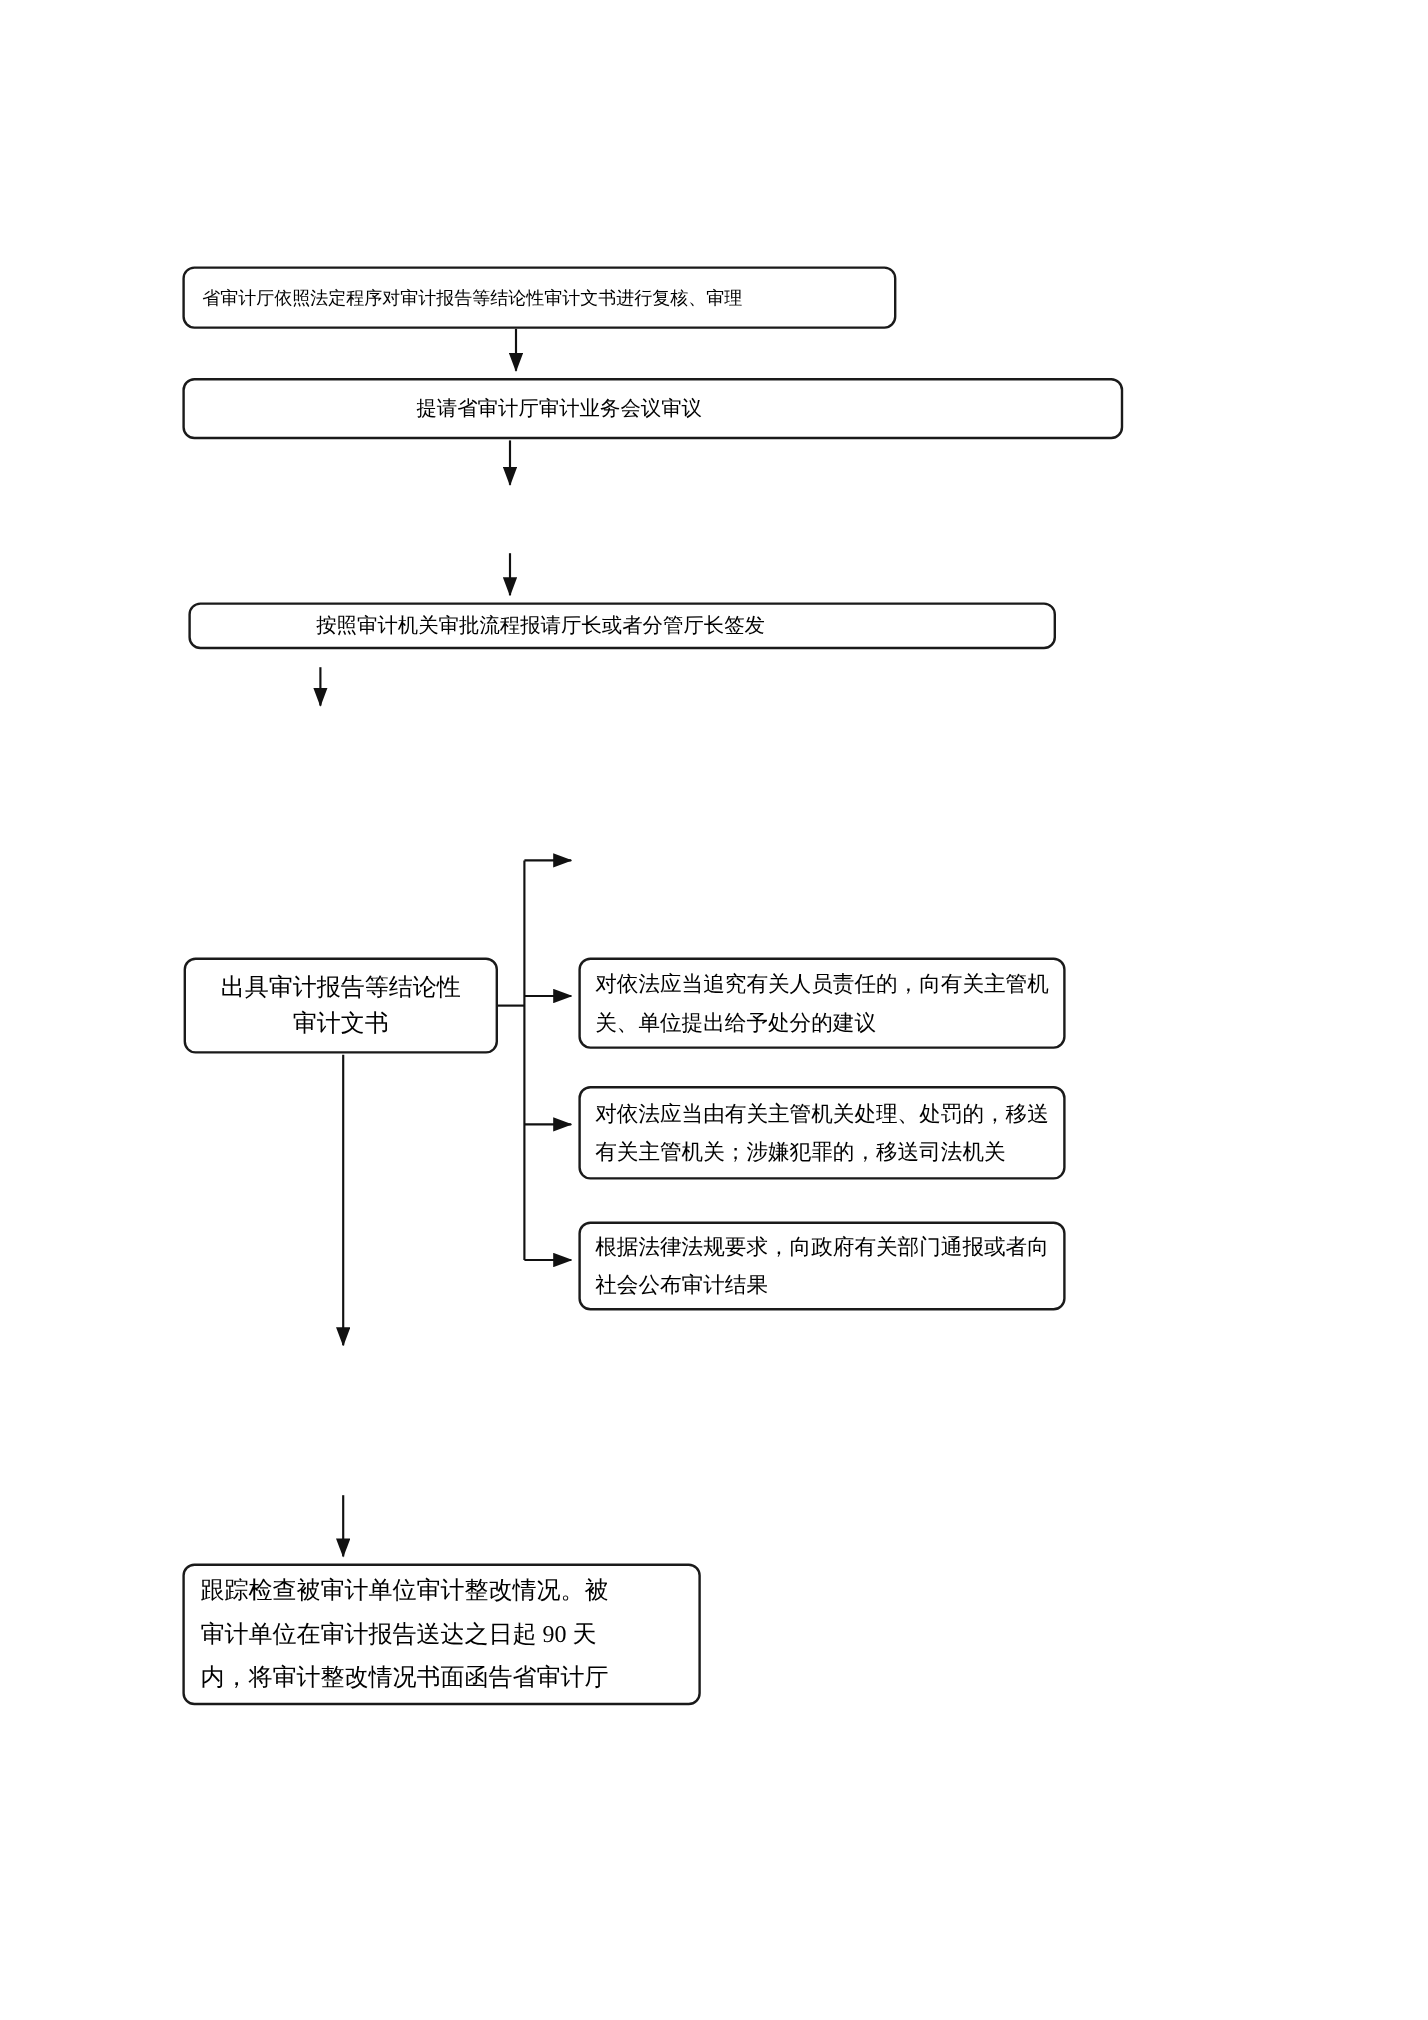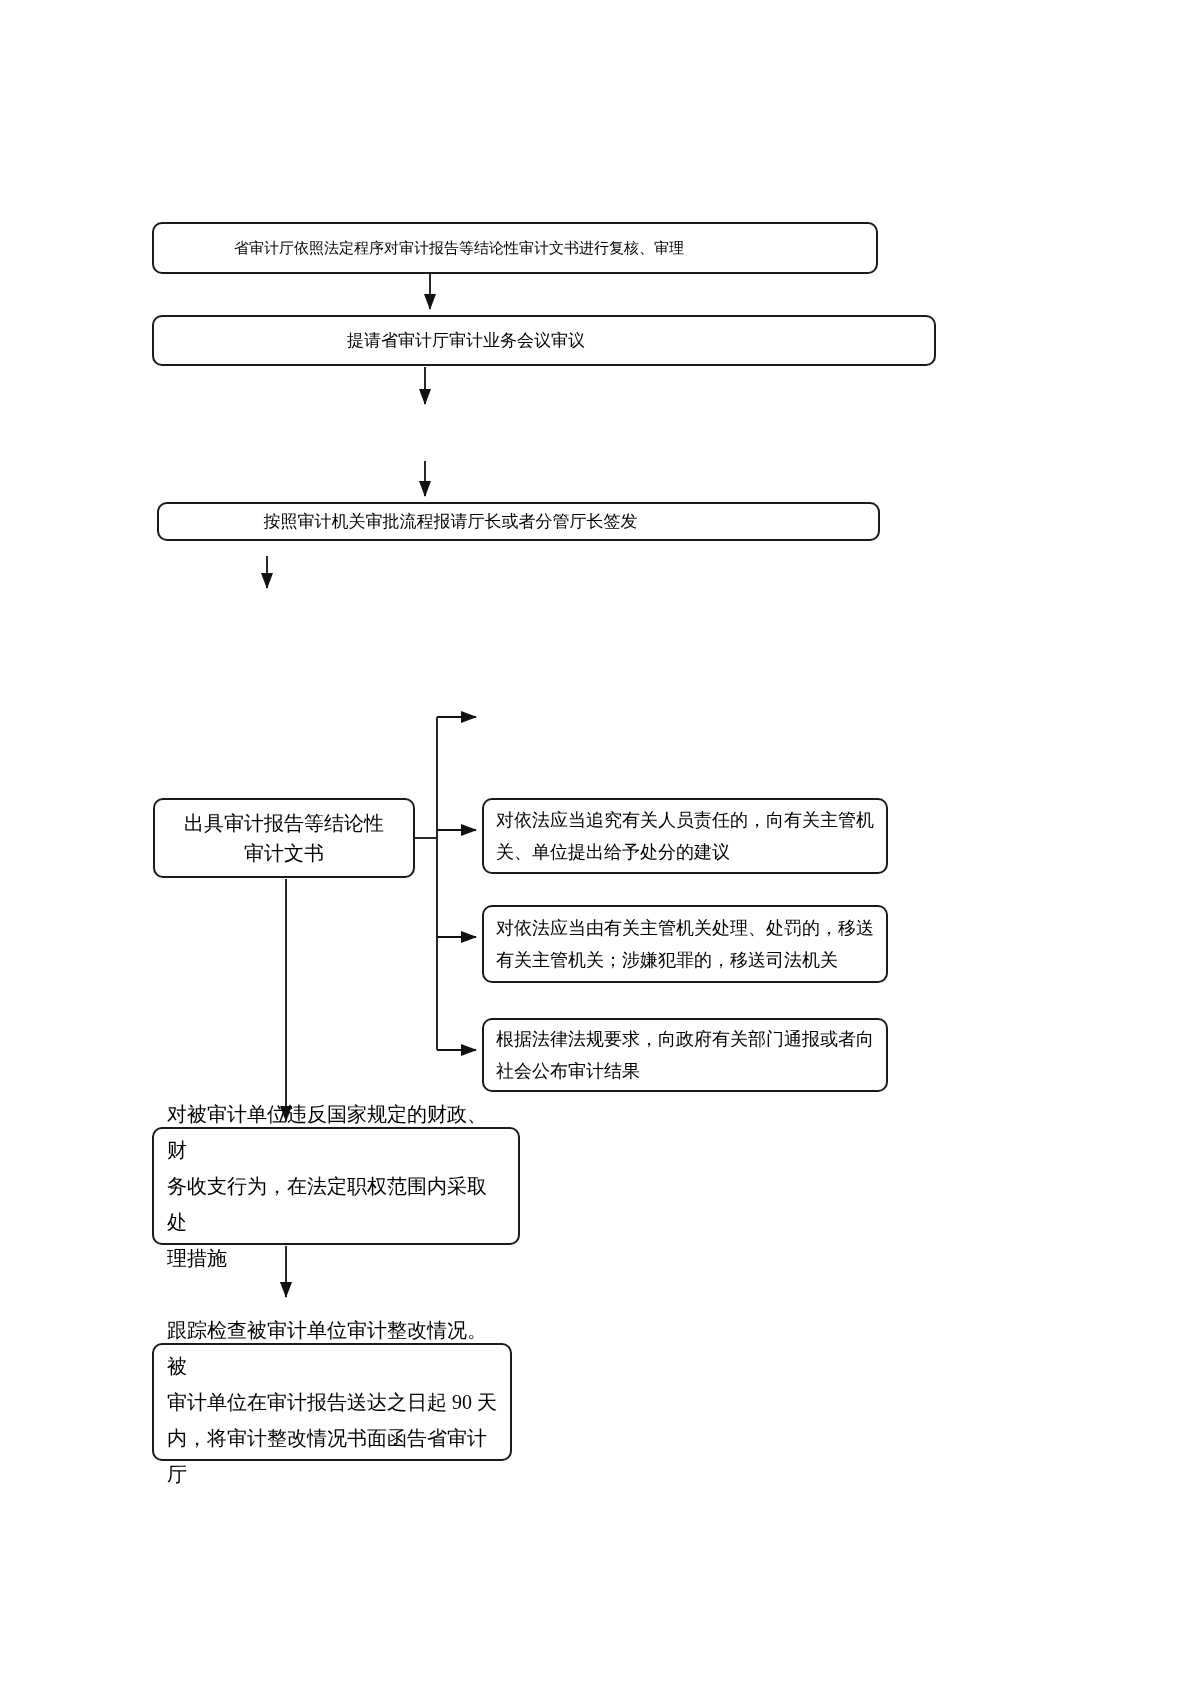--- a/index.html
+++ b/index.html
@@ -17,41 +17,41 @@
     box-sizing: border-box;
     border: 2px solid #1a1a1a;
     border-radius: 10px;
     background: #ffffff;
     display: flex;
     align-items: center;
   }
   .txt { white-space: pre-line; display: block; }
 
   
-  .b1 { left:152px; top:222px; width:726px; height:52px; justify-content:center; text-align:center; padding-right:112px; font-size:15px; }
+  .b1 { left:152px; top:222px; width:595px; height:52px; justify-content:center; text-align:center; padding-right:112px; font-size:15px; }
   .b2 { left:152px; top:315px; width:784px; height:51px; justify-content:center; text-align:center; padding-right:156px; font-size:17px; }
   .b3 { left:163px; top:410px; width:725px; height:50px; justify-content:center; text-align:center; padding-right:104px; font-size:18px; }
   .b4 { left:157px; top:502px; width:723px; height:39px; justify-content:center; text-align:center; padding-right:136px; font-size:17px; }
 
   
   .issue { left:153px; top:798px; width:262px; height:80px; justify-content:center; text-align:center; font-size:20px; }
   .issue .txt { line-height:30px; }
 
   
   .rb  { left:482px; width:406px; padding:0 12px; font-size:18px; }
   .rb1 { top:642px;  height:123px; justify-content:center; text-align:center; }
   .rb1 .txt { line-height:38px; }
   .rb2 { top:798px;  height:76px; }
   .rb3 { top:905px;  height:78px; }
   .rb4 { top:1018px; height:74px; }
   .rb2 .txt, .rb3 .txt, .rb4 .txt { line-height:32px; text-align:left; }
 
   
   .b5 { left:152px; top:1127px; width:368px; height:118px; padding:0 13px; font-size:20px; }
-  .b6 { left:152px; top:1303px; width:360px; height:118px; padding:0 13px; font-size:20px;margin-top:40px; }
+  .b6 { left:152px; top:1303px; width:432px; height:118px; padding:0 13px; font-size:20px; }
   .b5 .txt, .b6 .txt { line-height:36px; text-align:left; }
 
   svg.connectors {
     position: absolute;
     left: 0; top: 0;
     width: 1190px; height: 1683px;
     pointer-events: none;
   }
   svg.connectors line { stroke: #111111; stroke-width: 1.8; }
 </style>
@@ -107,25 +107,20 @@
   <div class="box rb rb3">
     <span class="txt">对依法应当由有关主管机关处理、处罚的，移送
 有关主管机关；涉嫌犯罪的，移送司法机关</span>
   </div>
 
   <div class="box rb rb4">
     <span class="txt">根据法律法规要求，向政府有关部门通报或者向
 社会公布审计结果</span>
   </div>
 
-  <div class="box b5">
-    <span class="txt">对被审计单位违反国家规定的财政、财
-务收支行为，在法定职权范围内采取处
-理措施</span>
-  </div>
 
   <div class="box b6">
     <span class="txt">跟踪检查被审计单位审计整改情况。被
 审计单位在审计报告送达之日起 90 天
 内，将审计整改情况书面函告省审计厅</span>
   </div>
 
 </div>
 
 </body></html>

